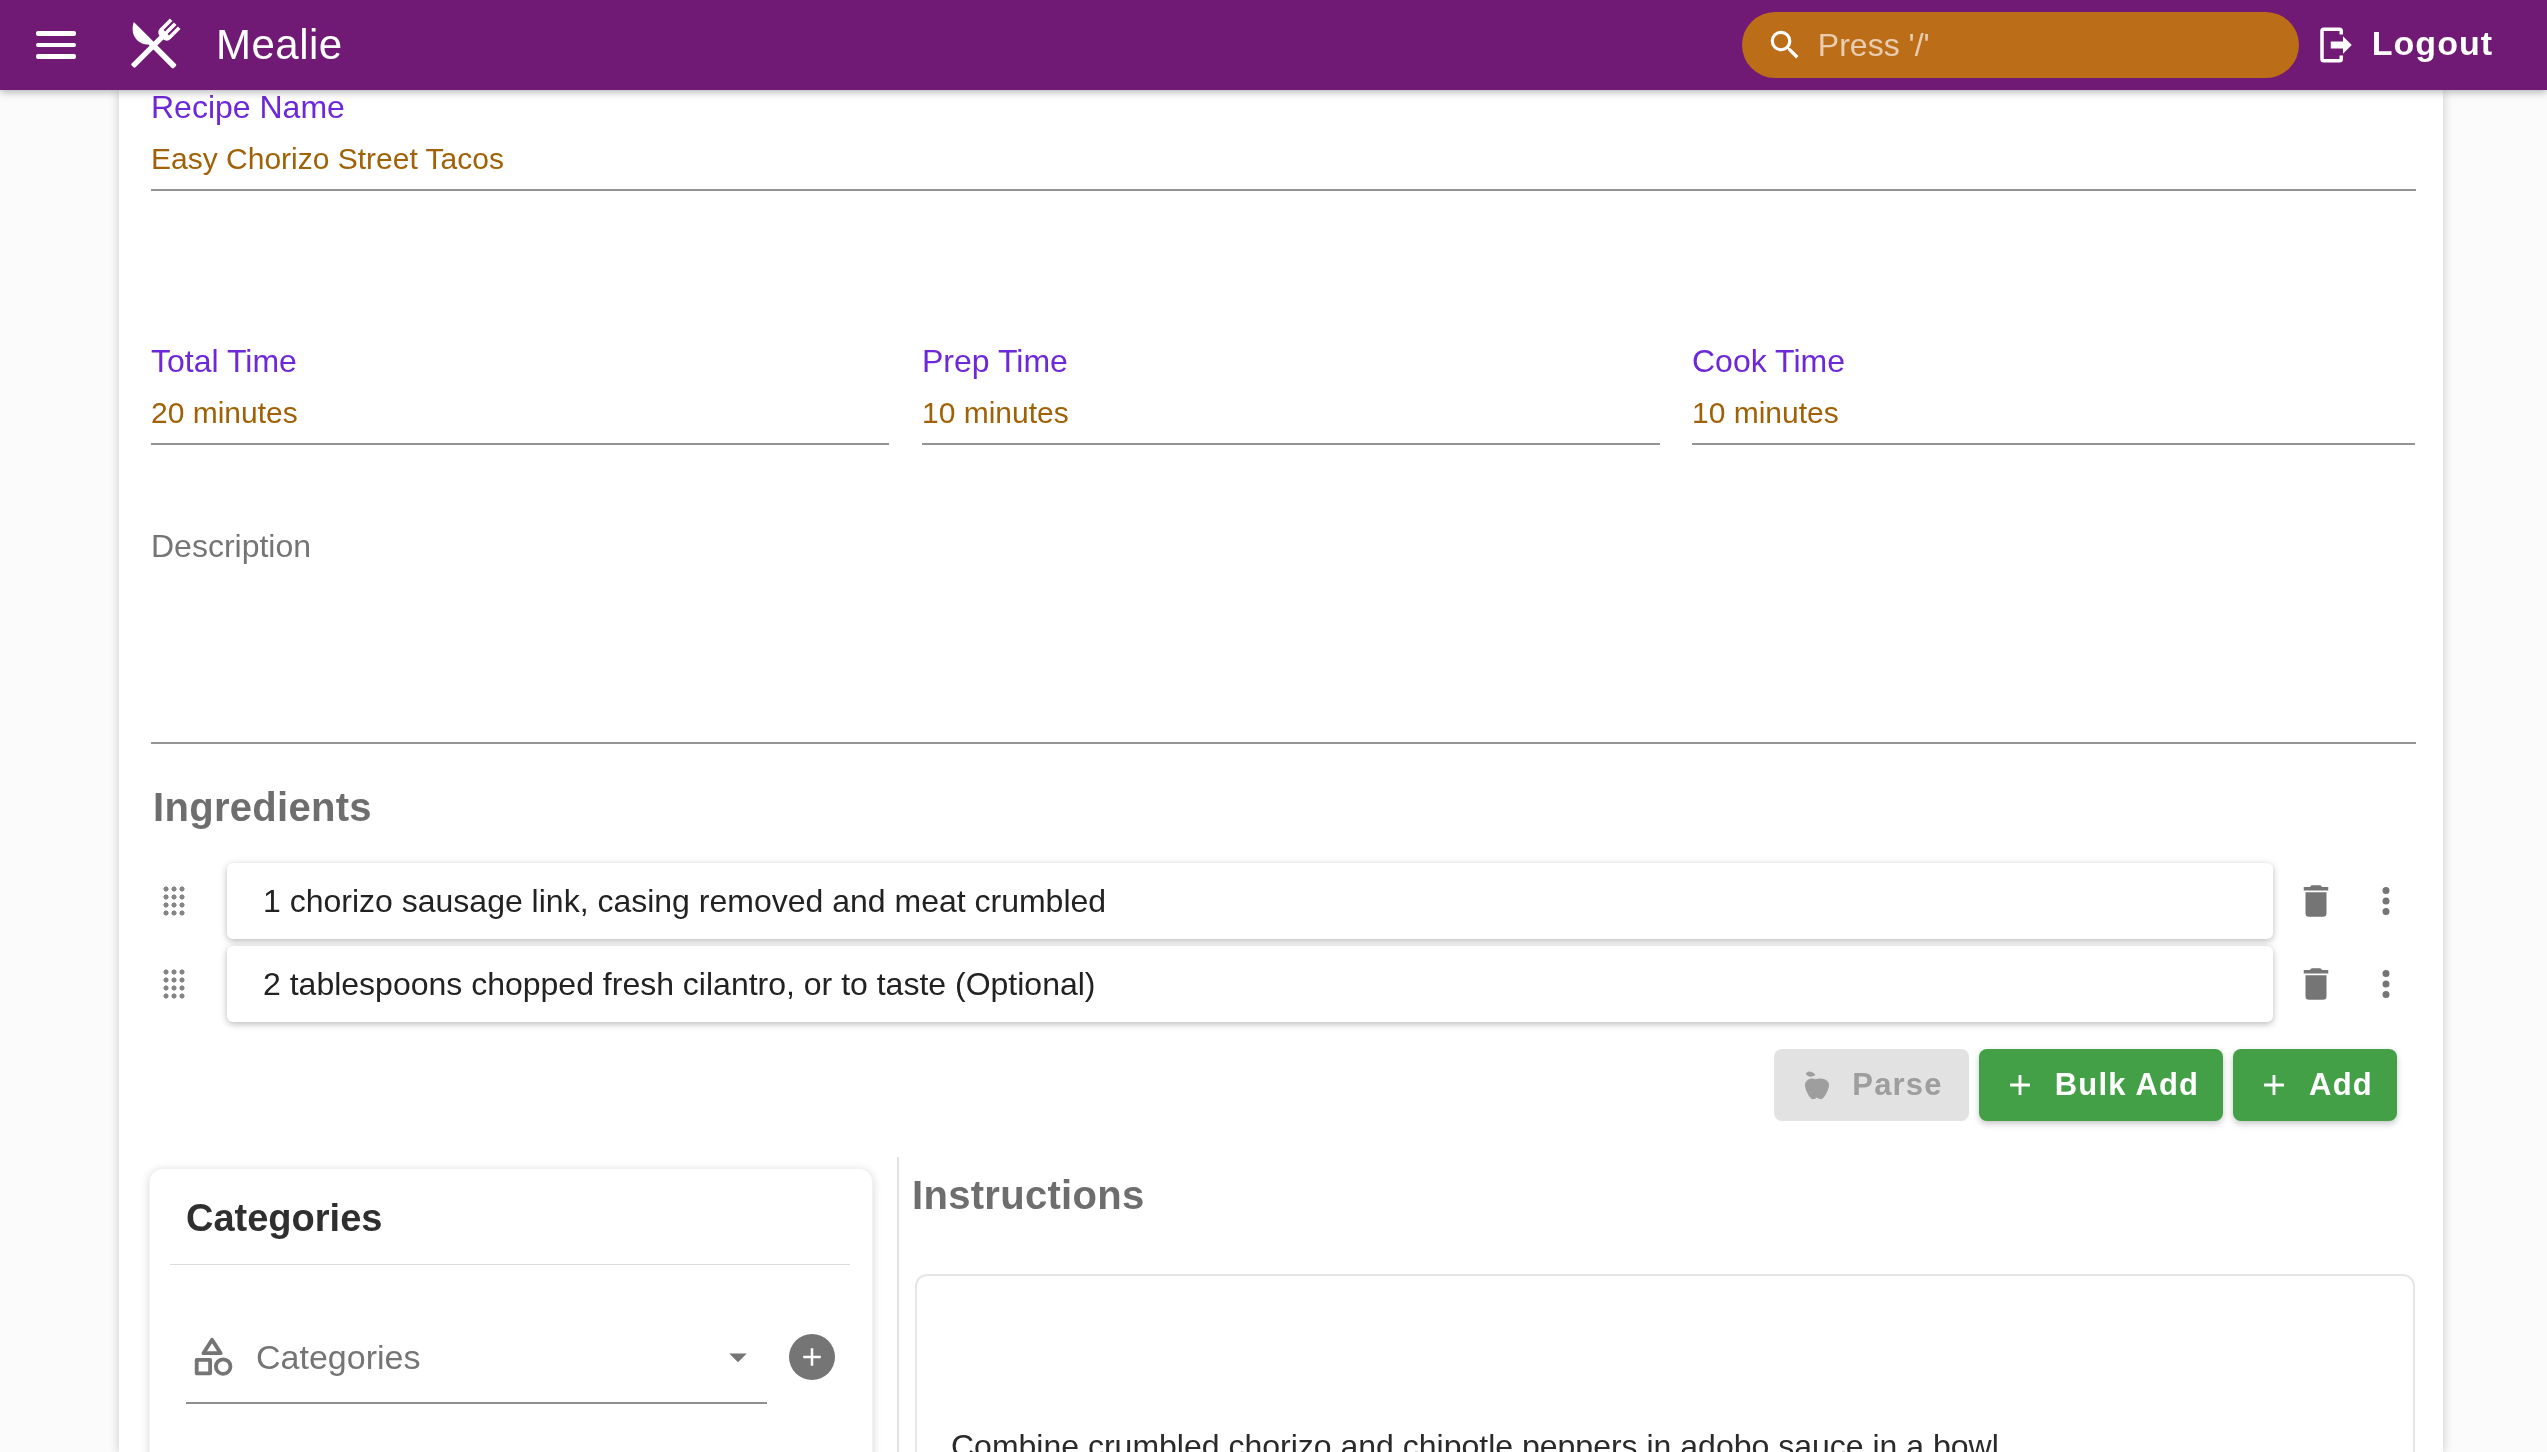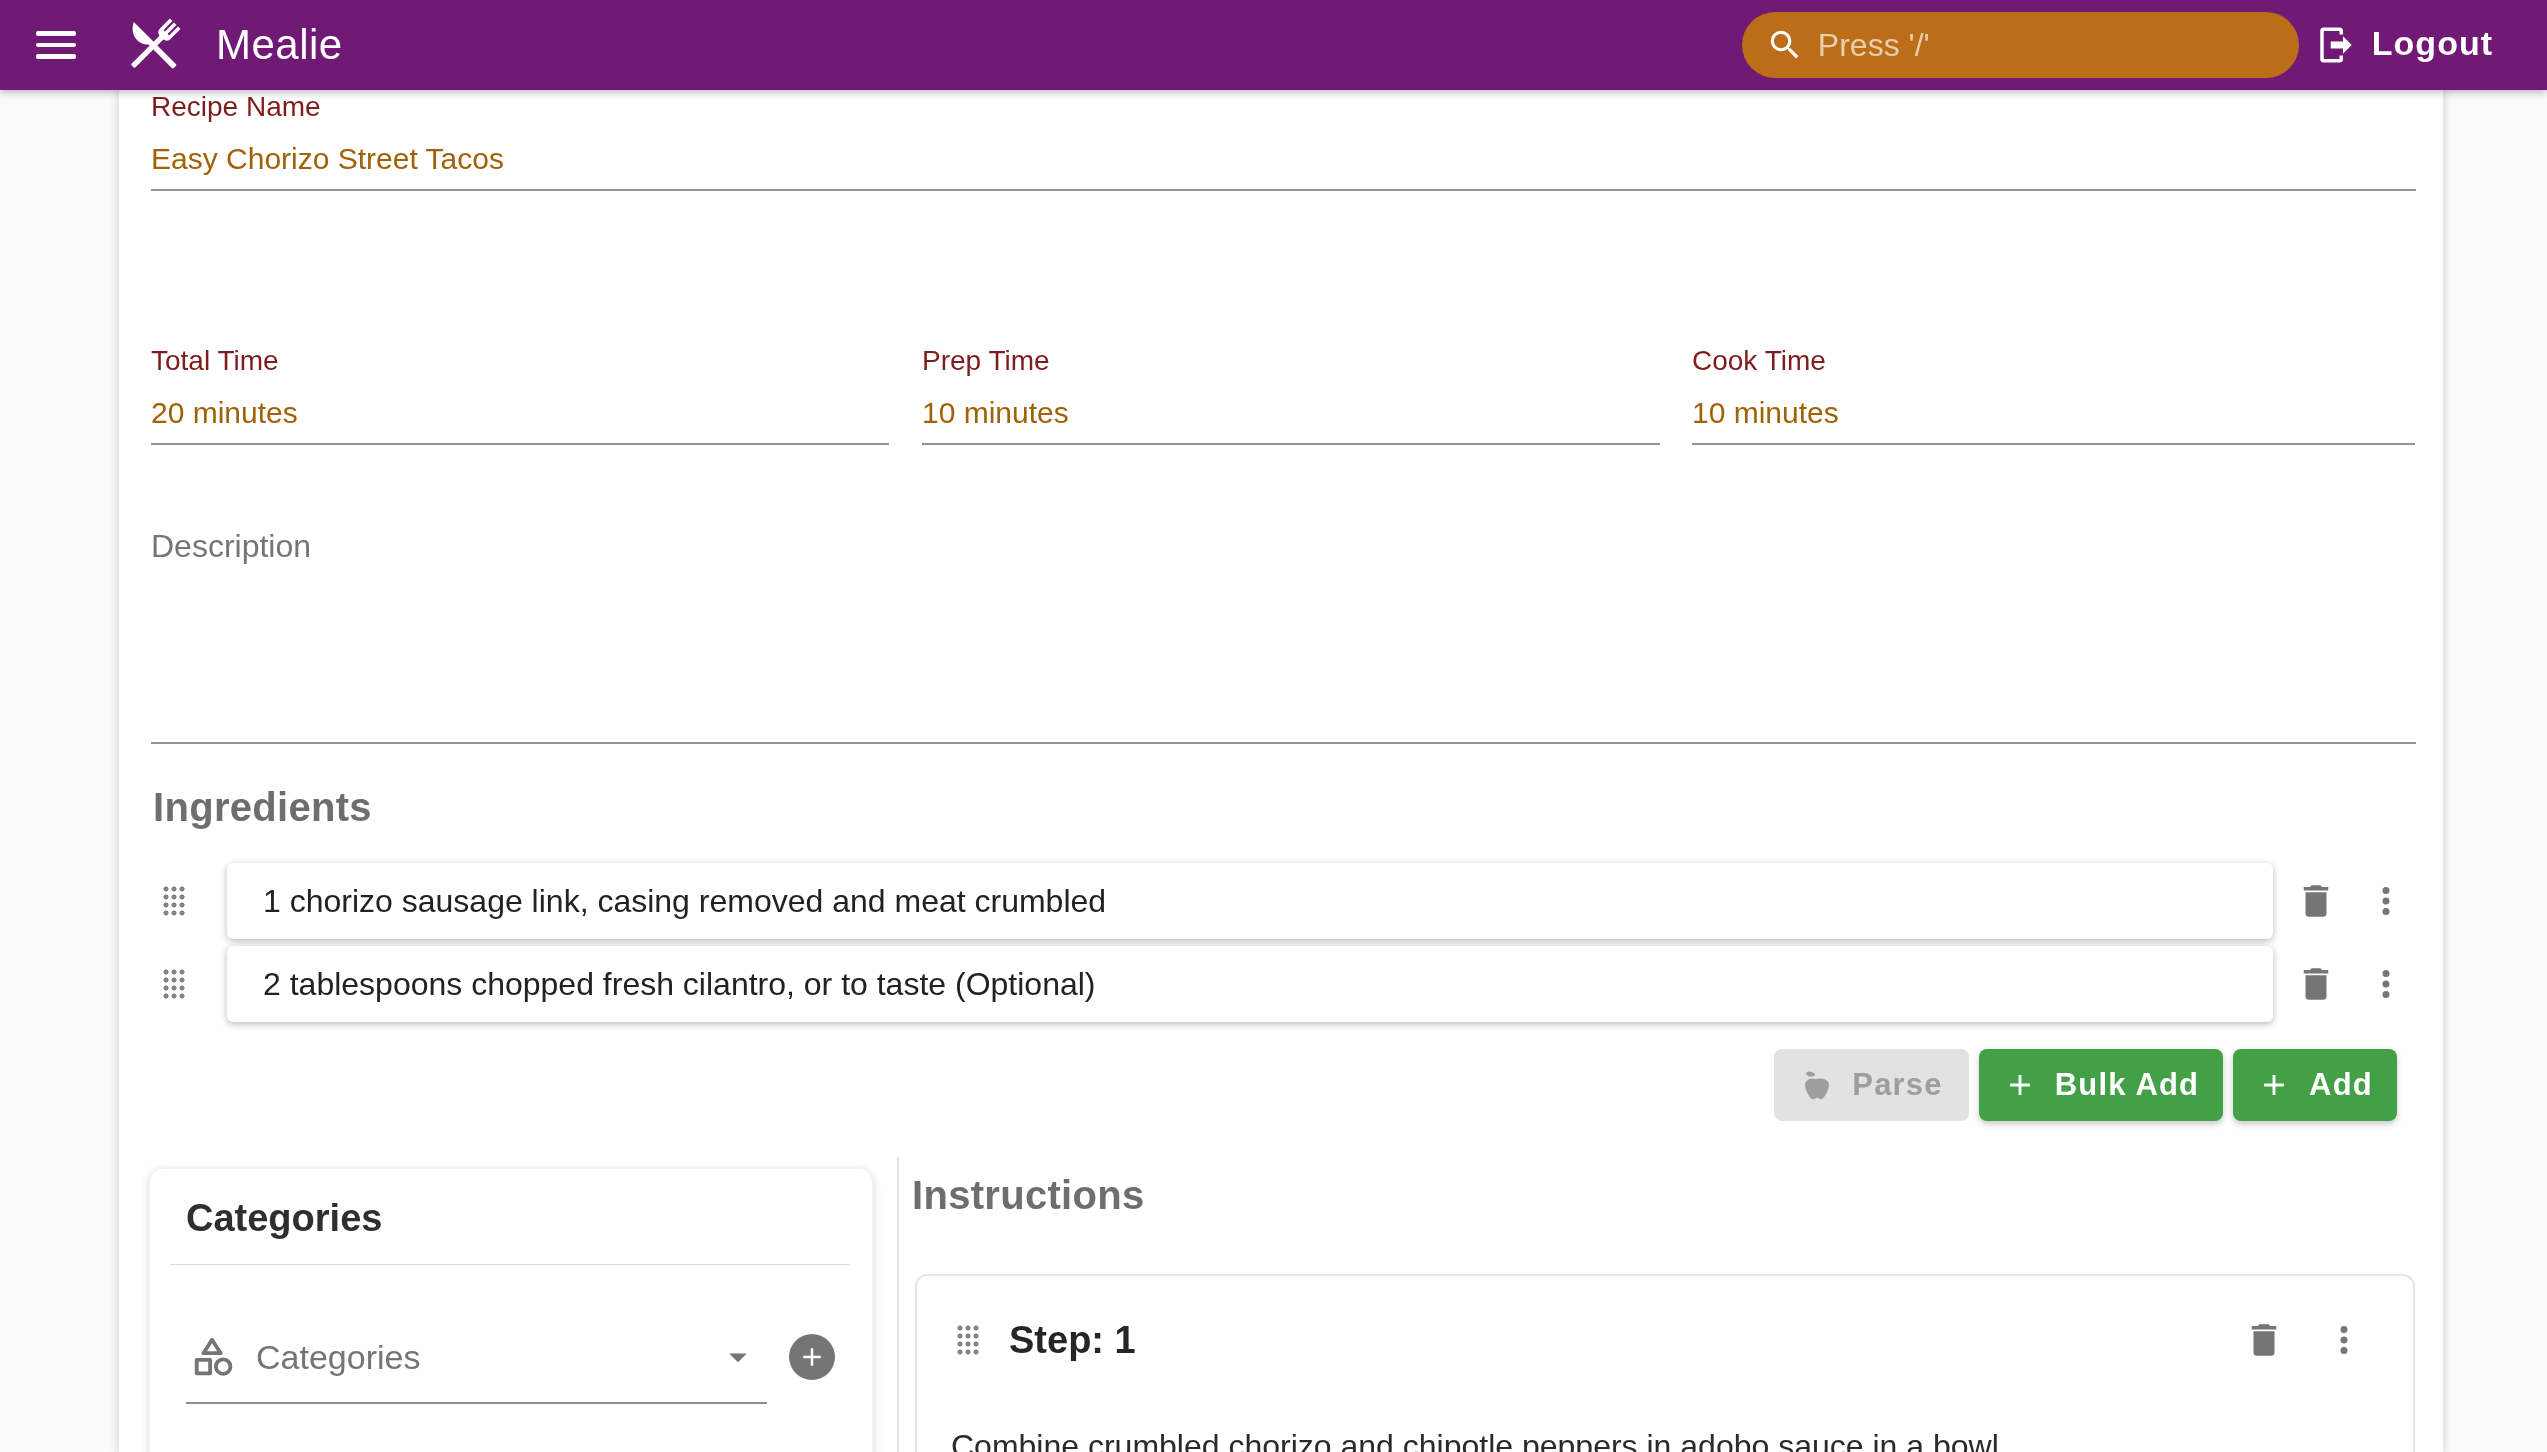--- a/index.html
+++ b/index.html
@@ -24,21 +24,21 @@
                   font-size: 32px; color: #fff; font-family: inherit; }
   .search-input::placeholder { color: rgba(255,255,255,0.66); }
   .logout-btn { display: flex; align-items: flex-start; gap: 15px; margin-right: 54px; cursor: pointer; }
   .logout-label { color: #fff; font-size: 34px; font-weight: 700; letter-spacing: 1px; }
 
   
   .main-card { position: absolute; left: 119px; top: 90px; width: 2324px; height: 1363px;
                background: #fff; box-shadow: 0 0 10px rgba(0,0,0,0.20); overflow: hidden; }
 
   .field { position: absolute; border-bottom: 2px solid #949494; }
-  .flabel { font-size: 28px; color: #7f1d1d; line-height: 28px; }
+  .flabel { font-size: 32px; color: #6d28d9; line-height: 28px; }
   .fvalue { display: block; width: 100%; margin-top: 18px; border: none; outline: none; background: transparent;
             font-size: 30px; color: #a16207; font-family: inherit; height: 40px; padding: 0; margin-bottom: 10px; }
 
   .f-recipe   { left: 32px; top: 3px;   width: 2265px; }
   .f-servings { left: 32px; top: 130px; width: 2265px; }
   .f-total    { left: 32px;   top: 257px; width: 738px; }
   .f-prep     { left: 803px;  top: 257px; width: 738px; }
   .f-cook     { left: 1573px; top: 257px; width: 723px; }
 
   .desc-block { position: absolute; left: 32px; top: 428px; width: 2265px; height: 226px;
@@ -237,32 +237,18 @@
           <svg width="30" height="30" viewBox="0 0 24 24" fill="#ffffff">
             <path d="M19,13H13V19H11V13H5V11H11V5H13V11H19V13Z"></path>
           </svg>
         </button>
       </div>
     </div>
 
     <div class="section-h instructions-h">Instructions</div>
 
     <div class="step-card">
-      <div class="step-header">
-        <div class="drag-dots"></div>
-        <div class="step-title">Step: 1</div>
-        <button class="icon-btn step-trash">
-          <svg width="42" height="42" viewBox="0 0 24 24" fill="#757575">
-            <path d="M6,19A2,2 0 0,0 8,21H16A2,2 0 0,0 18,19V7H6V19M19,4H15.5L14.5,3H9.5L8.5,4H5V6H19V4Z"></path>
-          </svg>
-        </button>
-        <button class="icon-btn step-kebab">
-          <svg width="42" height="42" viewBox="0 0 24 24" fill="#757575">
-            <path d="M12,16A2,2 0 0,1 14,18A2,2 0 0,1 12,20A2,2 0 0,1 10,18A2,2 0 0,1 12,16M12,10A2,2 0 0,1 14,12A2,2 0 0,1 12,14A2,2 0 0,1 10,12A2,2 0 0,1 12,10M12,4A2,2 0 0,1 14,6A2,2 0 0,1 12,8A2,2 0 0,1 10,6A2,2 0 0,1 12,4Z"></path>
-          </svg>
-        </button>
-      </div>
       <div class="step-text">Combine crumbled chorizo and chipotle peppers in adobo sauce in a bowl.</div>
     </div>
 
   </div>
 </div>
 
 
 </body></html>

